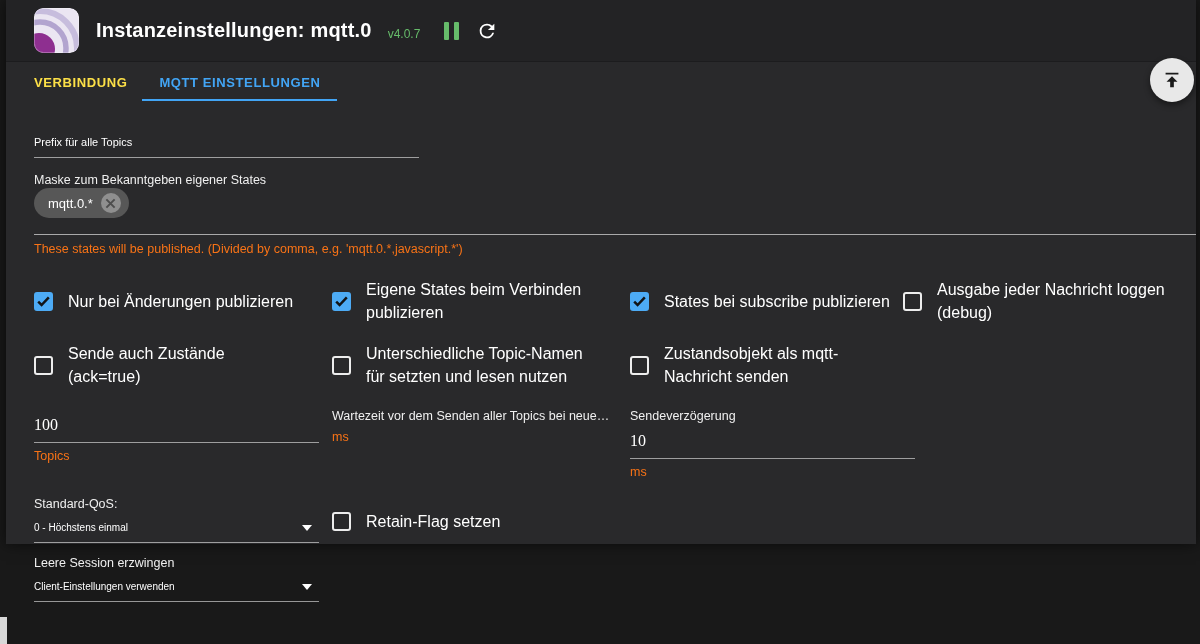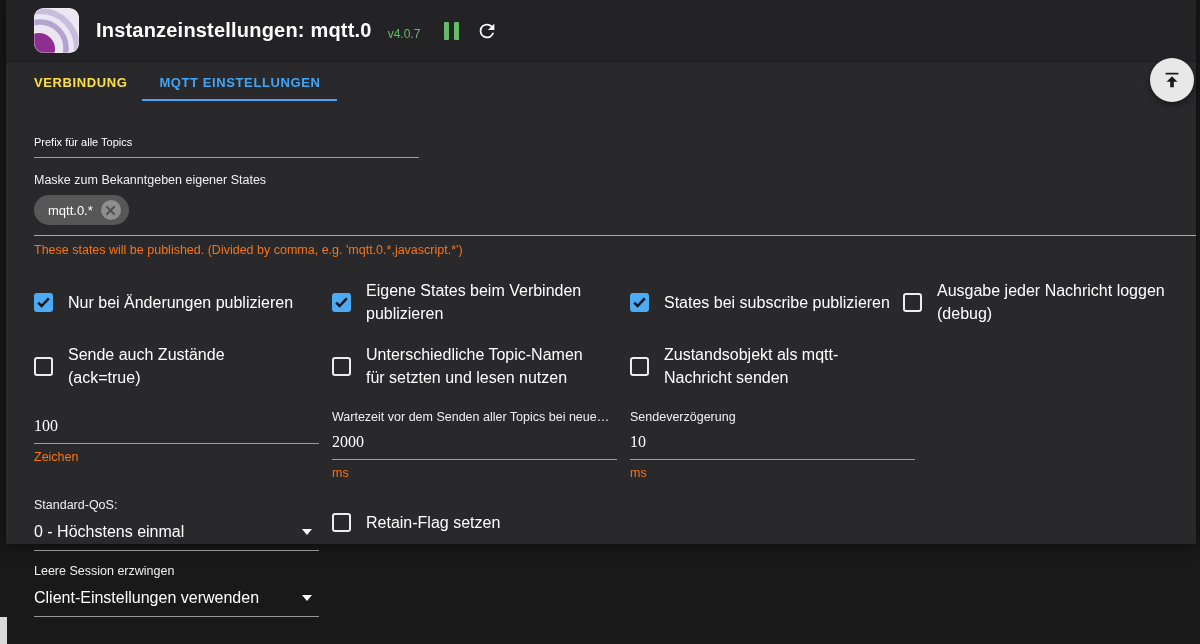--- a/index.html
+++ b/index.html
@@ -35,21 +35,21 @@
 
   
   .content{padding-left:28px}
   .small-label{font-size:12.5px;color:#f0f0f0;line-height:16px}
   .helper{font-size:12.5px;color:#f97316;line-height:16px;margin-top:6px}
 
   .prefix-field{margin-top:34px;width:385px;cursor:text}
   .prefix-label{font-size:11px;color:#fff;padding-bottom:9px;border-bottom:1px solid var(--line)}
 
   .mask-field{margin-top:14px}
-  .chips-row{margin-top:7px;padding-bottom:10px;border-bottom:1px solid rgba(255,255,255,.6);display:flex}
+  .chips-row{margin-top:0;padding-bottom:16px;border-bottom:1px solid rgba(255,255,255,.6);display:flex}
   .chip{display:inline-flex;align-items:center;height:30px;background:#575757;border-radius:16px;padding:0 8px 0 14px;font-size:13px;color:#fff}
   .chip-x{width:20px;height:20px;margin-left:8px;border-radius:50%;background:#8f8f8f;display:flex;align-items:center;justify-content:center;cursor:pointer;flex:none}
 
   .cb-grid{display:grid;grid-template-columns:298px 298px 273px auto}
   .cb-grid.row1{margin-top:21px}
   .cb-grid.row2{margin-top:18px}
   .cb{display:flex;align-items:center;cursor:pointer}
   .box{width:19px;height:19px;border:2px solid #ededed;border-radius:3px;flex:none;display:flex;align-items:center;justify-content:center}
   .box.checked{background:var(--check);border-color:var(--check)}
   .box svg{display:none}
@@ -63,21 +63,21 @@
 
   .num-grid{display:grid;grid-template-columns:298px 298px auto;margin-top:20px}
   .tfield{width:285px}
   .tfield .small-label{white-space:nowrap;overflow:hidden;text-overflow:ellipsis;max-width:284px}
   .tfield input{display:block;width:100%;background:none;border:none;border-bottom:1px solid var(--line);
                 color:#fff;font-size:16px;font-family:Liberation Serif, serif;padding:6px 0 8px;margin-top:2px;outline:none}
   .tfield .helper{margin-top:5px}
 
   .sel-grid{display:grid;grid-template-columns:298px auto;margin-top:16px}
   .selfield{width:285px;cursor:pointer}
-  .sel-value{display:flex;align-items:center;justify-content:space-between;font-size:16px;color:#fff;
+  .sel-value{display:flex;align-items:center;justify-content:space-between;font-size:10px;color:#fff;
              padding:8px 0 9px;border-bottom:1px solid var(--line);margin-top:2px}
   .arrow{width:0;height:0;border-left:5px solid transparent;border-right:5px solid transparent;border-top:6px solid #fff;margin-right:7px}
   .retain-wrap{margin-top:14px}
   .session-grid{margin-top:12px}
 </style>
 </head>
 <body>
 
 <div class="dialog">
 
@@ -192,25 +192,24 @@
           
         </span>
         <span class="cb-label">Zustandsobjekt als mqtt-Nachricht senden</span>
       </label>
       <div></div>
     </div>
 
     <div class="num-grid">
       <div class="tfield">
         <input type="text" value="100" style="">
-        <div class="helper">Zeichen</div>
+        <div class="helper">Topics</div>
       </div>
       <div class="tfield">
         <div class="small-label">Wartezeit vor dem Senden aller Topics bei neuen …</div>
-        <input type="text" value="2000" style="">
         <div class="helper">ms</div>
       </div>
       <div class="tfield">
         <div class="small-label">Sendeverzögerung</div>
         <input type="text" value="10" style="">
         <div class="helper">ms</div>
       </div>
     </div>
 
     <div class="sel-grid">

